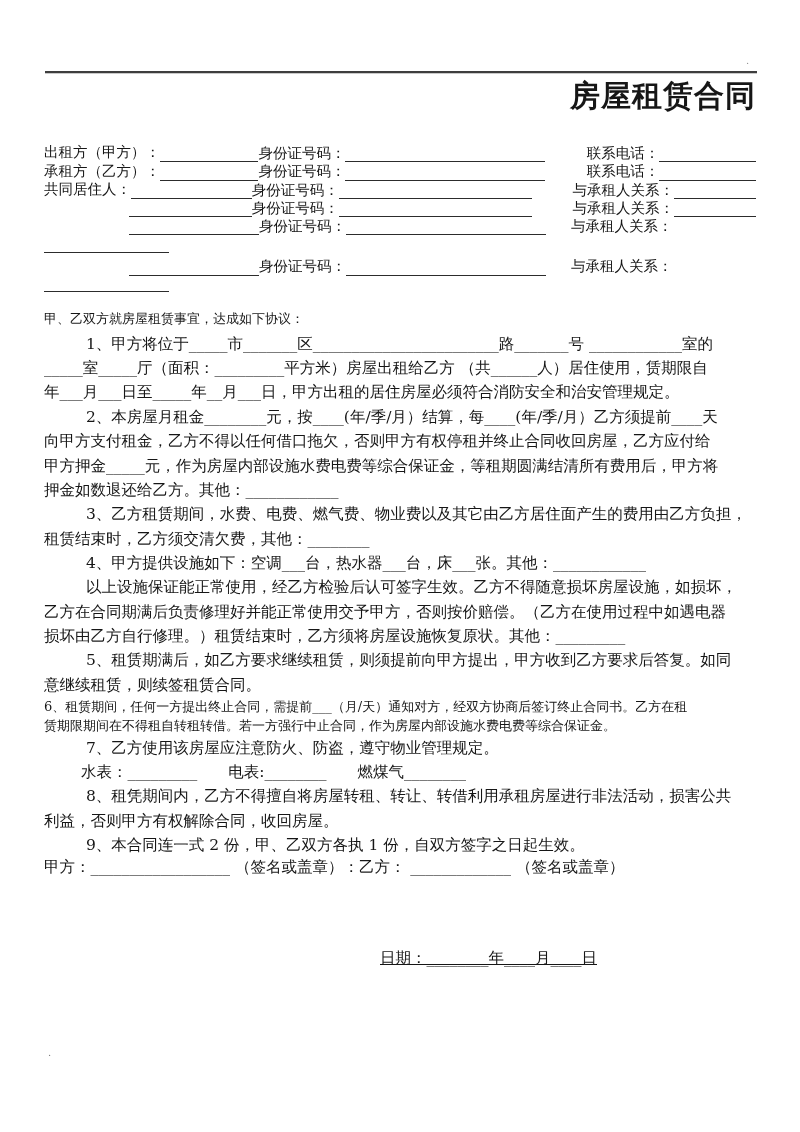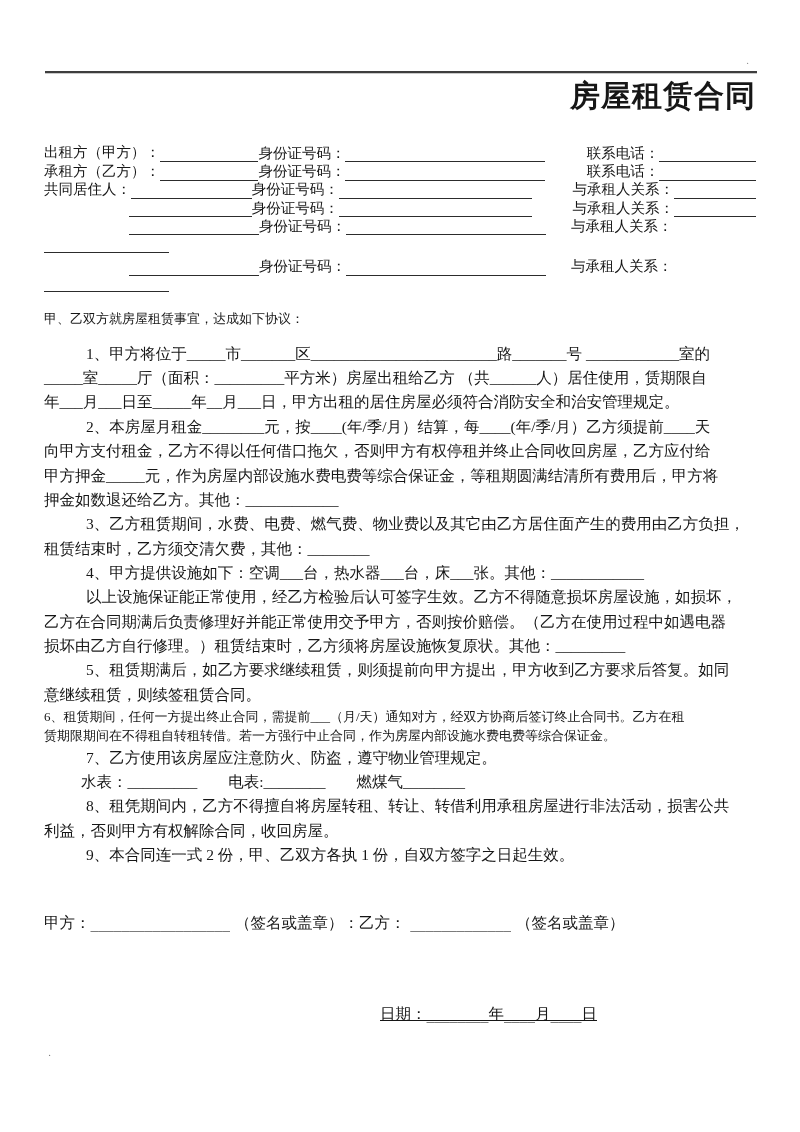--- a/index.html
+++ b/index.html
@@ -9,43 +9,43 @@
     color:#161616;overflow:hidden;
   }
   .page{position:absolute;inset:0;background:#fff;}
   .rule{position:absolute;left:45px;right:43px;top:71px;border-top:2.5px solid #3e3e3e;box-shadow:0 1px 0 #c9c9c9;}
   .mark{position:absolute;font-size:10px;color:#8f8f8f;line-height:6px;}
   .mark.tr{left:746px;top:58px;}
   .mark.bl{left:48px;top:1050px;color:#777;}
   .content{position:absolute;left:44px;top:0;width:712px;}
   .title{margin:77px 0 0;text-align:right;font-size:30px;line-height:38px;font-weight:700;letter-spacing:1px;}
   .parties{margin-top:29px;font-size:14.5px;}
-  .frow{display:flex;align-items:center;height:18.3px;}
+  .frow{display:flex;align-items:flex-start;height:18.3px;}
   .c-head{width:215px;display:flex;align-items:flex-end;height:100%;}
   .c-head .lead{width:85px;}
   .blank{border-bottom:1.3px solid #2c2c2c;height:0;align-self:flex-end;}
   .c-head .blank{flex:1;}
   .flabel{white-space:nowrap;}
   .idblank{width:200px;}
   .gap42{width:42px;}
   .gap25{width:25px;}
   .rblank-phone{width:97px;}
   .rblank-rel{width:85px;}
   .sline{width:125px;border-bottom:1.3px solid #2c2c2c;height:0;}
   .sline.one{margin-top:17px;}
   .frow.r6{margin-top:4px;}
   .sline.two{margin-top:15px;}
   .preamble{margin-top:15px;font-size:13px;line-height:23px;}
-  .clauses{margin-top:12px;font-size:15.5px;font-family:Liberation Serif, serif;}
+  .clauses{margin-top:2px;font-size:15.5px;}
   .clause .line{line-height:24.35px;white-space:nowrap;}
   .clause.indent .line.first{padding-left:42px;}
   .clause.small{font-size:13px;}
   .clause.small .line{line-height:19.4px;}
   .clause.meters .line.first{padding-left:37px;}
-  .signature{margin-top:46px;font-size:15.5px;white-space:nowrap;}
+  .signature{font-size:15.5px;white-space:nowrap;}
   .date{margin-top:70px;margin-left:336px;font-size:15.5px;white-space:nowrap;text-decoration:underline;}
 </style>
 <title>房屋租赁合同</title></head>
 <body>
 
 <div class="page">
   <div class="rule"></div>
   <span class="mark tr">.</span>
   <span class="mark bl">.</span>
 

